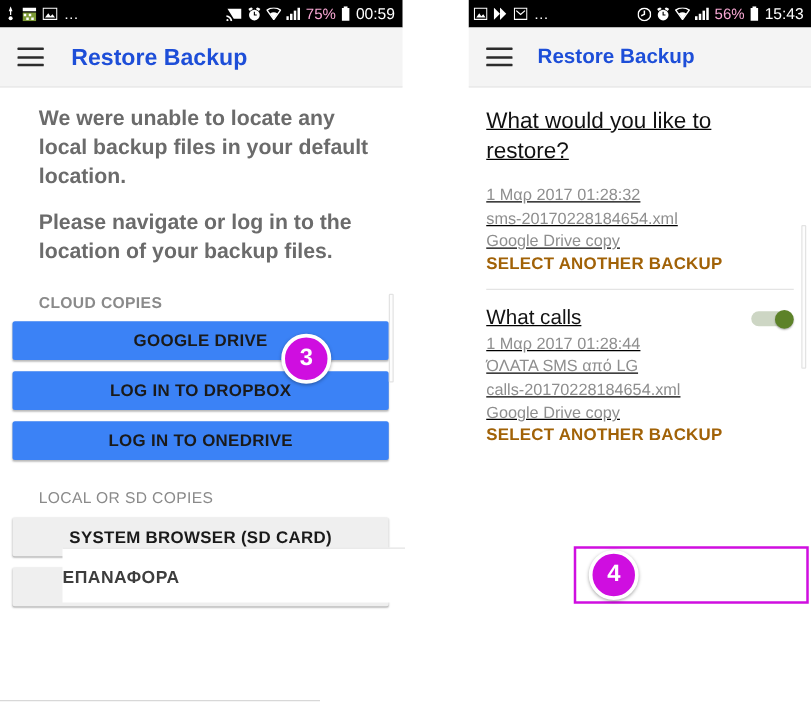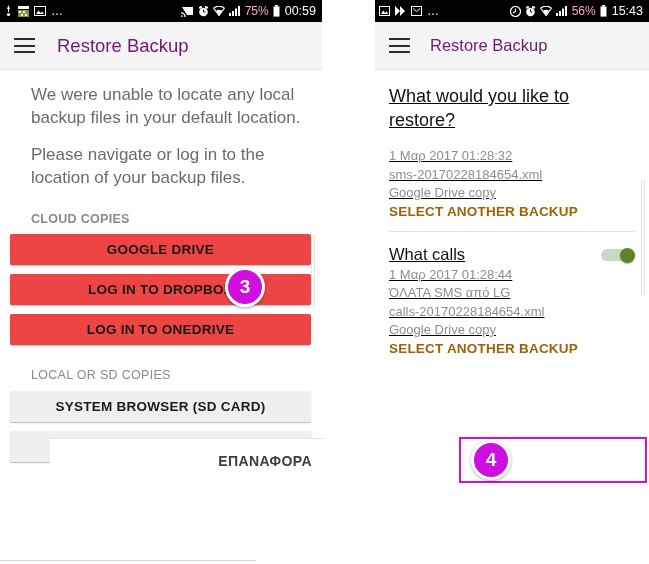--- a/index.html
+++ b/index.html
@@ -90,64 +90,64 @@
   }
   .hamburger span {
     display: block;
     height: 2px;
     width: 100%;
     background: #2b2b2b;
     border-radius: 0.5px;
   }
   .toolbar-title {
     font-size: 18.5px;
-    color: #701a75;
-    font-weight: 400;
+    color: #1d4ed8;
+    font-weight: 700;
     margin-left: 22px;
     white-space: nowrap;
   }
   #toolbar-right .toolbar-title { font-size: 16.5px; margin-left: 20px; }
 
   
   #left-body {
     position: absolute;
     top: 71px;
     left: 0;
     width: 322px;
     height: 493px;
     background: #fff;
   }
   .msg-para {
     font-size: 17px;
     line-height: 23px;
     color: #6b6b6b;
     margin: 0;
     padding: 0 18px 0 31px;
-    font-weight: 400;
+    font-weight: 700;
   }
   #msg-p1 { padding-top: 12px; }
   #msg-p2 { padding-top: 14px; }
 
   .section-label {
     font-size: 12.5px;
     color: #8a8a8a;
     letter-spacing: 0.3px;
     padding-left: 31px;
     font-weight: 400;
   }
   #label-cloud { margin-top: 23px; font-weight: bold; }
   #label-local { margin-top: 23px; }
 
   .mbtn {
     position: relative;
     display: block;
     width: 301px;
     height: 31px;
     margin: 9px auto 0 10px;
-    background: #ef4444;
+    background: #3b82f6;
     border: none;
     border-radius: 2px;
     color: #1a1a1a;
     font-size: 13.5px;
     font-weight: bold;
     letter-spacing: 0.25px;
     font-family: "Liberation Sans", sans-serif;
     cursor: pointer;
     box-shadow: 0 1px 1.5px rgba(0,0,0,0.22), 0 1px 0 rgba(0,0,0,0.06);
   }
@@ -277,21 +277,21 @@
   #bottom-bar {
     position: absolute;
     left: 50px;
     top: 438px;
     width: 274px;
     height: 44px;
     background: #ffffff;
     border-top: 1px solid #e4e4e4;
     display: flex;
     align-items: center;
-    justify-content: flex-end;
+    justify-content: flex-start;
     box-sizing: border-box;
   }
   #restore-action {
     font-size: 14px;
     font-weight: bold;
     letter-spacing: 0.4px;
     color: #3d3d3d;
     padding-right: 12px;
     cursor: pointer;
   }

